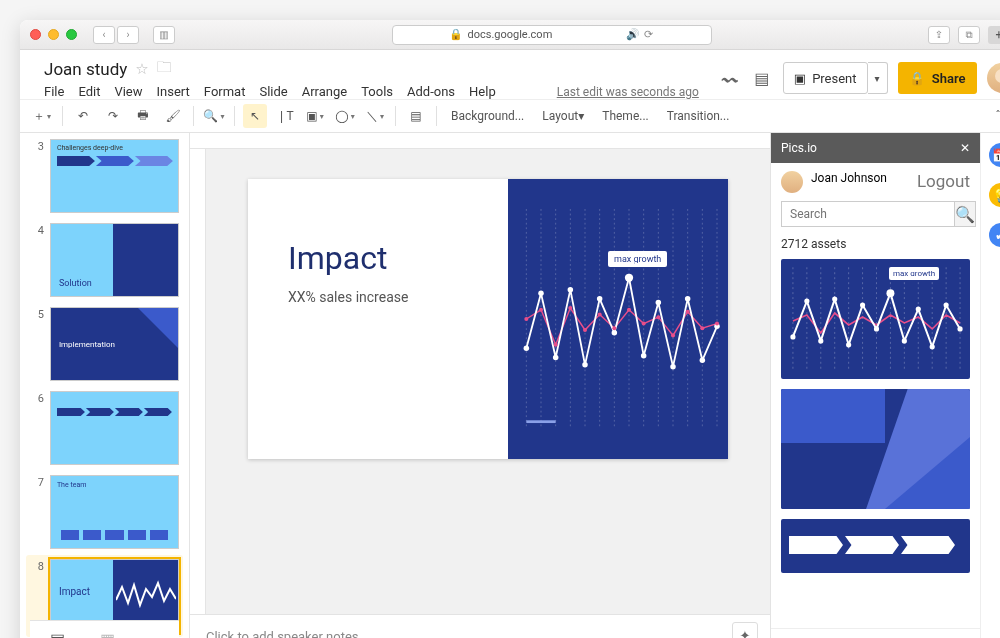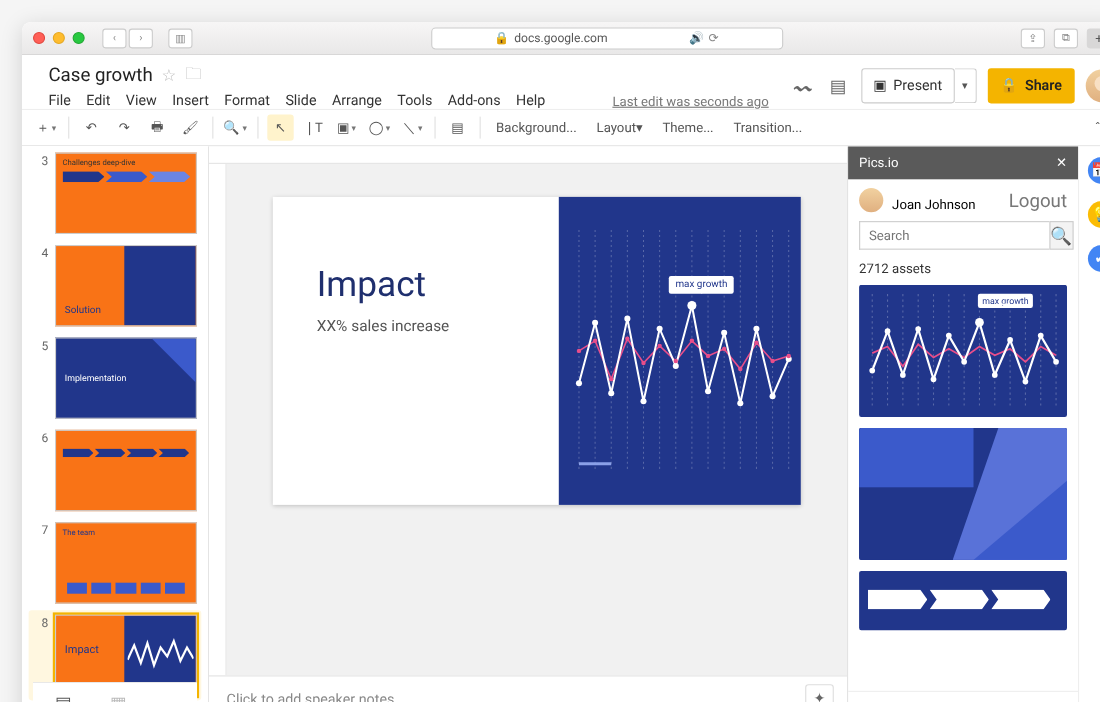--- a/index.html
+++ b/index.html
@@ -42,21 +42,21 @@
   .toolbar { height:34px; border-top:1px solid #eee; border-bottom:1px solid #e3e3e3; display:flex; align-items:center; gap:6px; padding:0 10px; font-size:12px; color:#555;}
   .tbtn { min-width:24px; height:24px; display:flex; align-items:center; justify-content:center; border-radius:3px; cursor:pointer;}
   .tsep { width:1px; height:20px; background:#e0e0e0; margin:0 2px;}
   .tbtn.drop::after { content:"▾"; font-size:8px; margin-left:2px; color:#777;}
   .tool-label { padding:0 6px; height:24px; display:flex; align-items:center; border-radius:3px; cursor:pointer;}
   
   .main { flex:1; display:flex; overflow:hidden;}
   .thumbs { width:170px; border-right:1px solid #e4e4e4; overflow-y:auto; padding:6px 10px; background:#fff;}
   .thumb-row { display:flex; gap:6px; margin-bottom:10px; align-items:flex-start;}
   .thumb-num { font-size:11px; color:#666; width:14px; text-align:right; padding-top:1px;}
-  .thumb { width:130px; height:74px; border:1px solid #ccc; background:#f97316; position:relative; overflow:hidden;}
+  .thumb { width:130px; height:74px; border:1px solid #ccc; background:#7dd3fc; position:relative; overflow:hidden;}
   .thumb.sel { outline:2px solid #f4b400;}
   .thumb-row.sel-row { background:#fff7e0; padding:4px; margin:-4px -4px 6px -4px; border-radius:3px;}
   .tc-blue { background:#21368b;}
   .tc-half { position:absolute; right:0; top:0; bottom:0; width:65px;}
   .tc-text { font-size:7px; color:#333; position:absolute;}
   .tc-white { color:#fff;}
   
   .canvas-wrap { flex:1; display:flex; flex-direction:column; background:#f1f1f1;}
   .ruler-h { height:16px; background:#fff; border-bottom:1px solid #e4e4e4;}
   .canvas-area { flex:1; display:flex; overflow:hidden;}
@@ -69,21 +69,21 @@
   .slide-right { flex:1; background:#21368b; position:relative;}
   .chart-label { position:absolute; background:#fff; color:#21368b; font-size:9px; padding:3px 6px; border-radius:2px;}
   .chart-label::after { content:""; position:absolute; bottom:-4px; left:50%; margin-left:-4px; border:4px solid transparent; border-top-color:#fff;}
   .speaker { height:44px; border-top:1px solid #e3e3e3; background:#fff; display:flex; align-items:center; padding:0 16px; font-size:13px; color:#888; position:relative;}
   .speaker-add { position:absolute; right:12px; bottom:10px; width:26px; height:26px; border:1px solid #ddd; border-radius:3px; display:flex; align-items:center; justify-content:center; color:#666;}
   .view-switch { height:32px; border-top:1px solid #e3e3e3; display:flex; align-items:center; gap:30px; padding:0 20px; background:#fff;}
   .vicon { width:20px; height:14px; color:#555;}
   
   .picsio { width:210px; border-left:1px solid #e3e3e3; display:flex; flex-direction:column; background:#fff;}
   .picsio-hdr { height:30px; background:#5a5a5a; color:#fff; display:flex; align-items:center; padding:0 10px; font-size:12px; justify-content:space-between;}
-  .picsio-user { display:flex; align-items:flex-end; gap:8px; padding:8px 10px; font-size:12px;}
+  .picsio-user { display:flex; align-items:flex-start; gap:8px; padding:8px 10px; font-size:12px;}
   .pu-avatar { width:22px; height:22px; border-radius:50%; background:linear-gradient(#f1d1a0,#e0b080);}
   .logout { margin-left:auto; color:#777; font-size:17px;}
   .picsio-search { display:flex; padding:0 10px 8px 10px; gap:0;}
   .ps-input { flex:1; height:26px; border:1px solid #ccc; border-right:none; padding:0 8px; font-size:12px;}
   .ps-btn { width:34px; height:26px; border:1px solid #ccc; background:#f3f3f3; display:flex; align-items:center; justify-content:center;}
   .asset-count { font-size:12px; padding:2px 10px 8px 10px; color:#333;}
   .assets { flex:1; overflow-y:auto; padding:0 10px; display:flex; flex-direction:column; gap:10px;}
   .asset { width:100%; background:#21368b; position:relative; border-radius:2px; overflow:hidden;}
   .asset.a1 { height:120px;}
   .asset.a2 { height:120px;}
@@ -129,21 +129,21 @@
       <div class="tb-icon">⇪</div>
       <div class="tb-icon">⧉</div>
       <div class="plus-tab">+</div>
     </div>
   </div>
 
   <div class="gs-header">
     <div class="gs-logo"></div>
     <div class="gs-title-block">
       <div class="gs-title-row">
-        <span>Case growth</span>
+        <span>Joan study</span>
         <span class="gs-star">☆</span>
         <span class="gs-folder">🗀</span>
       </div>
       <div class="gs-menu">
         <span>File</span>
         <span>Edit</span>
         <span>View</span>
         <span>Insert</span>
         <span>Format</span>
         <span>Slide</span>

